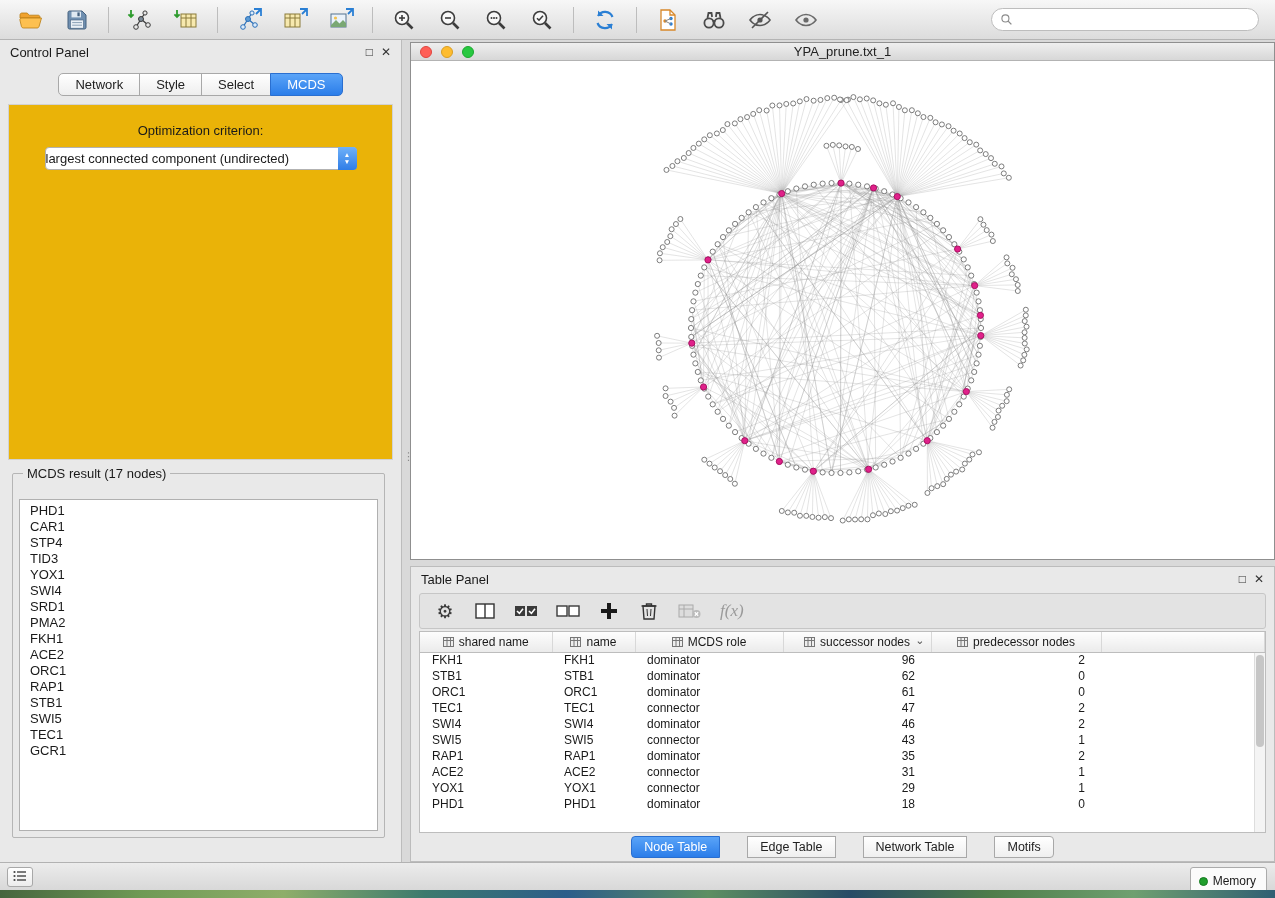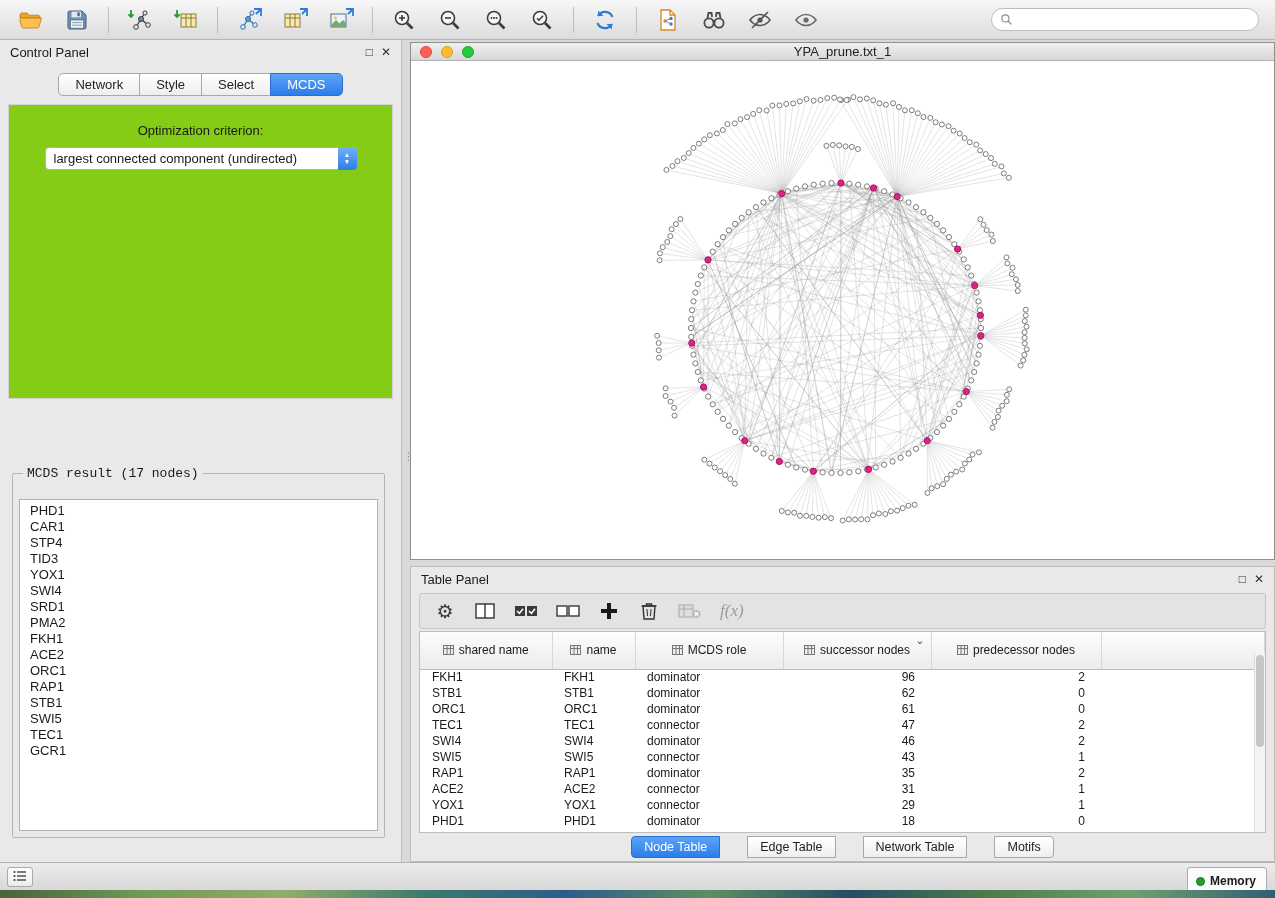--- a/index.html
+++ b/index.html
@@ -29,36 +29,36 @@
   .panel-title-row { height:24px; display:flex; align-items:center; padding:0 10px;
     font-size:13px; }
   .panel-btns { margin-left:auto; display:flex; gap:8px; color:#333; font-size:12px; }
   .panel-btns span { cursor:pointer; line-height:1; }
   .tabbar { display:flex; justify-content:center; margin-top:9px; }
   .ctab { font-size:13px; padding:3px 16px; background:linear-gradient(#ffffff,#eeeeee);
     border:1px solid #a8a8a8; margin-left:-1px; cursor:pointer; color:#222; }
   .ctab:first-child { border-radius:5px 0 0 5px; margin-left:0; }
   .ctab:last-child { border-radius:0 5px 5px 0; }
   .ctab.active { background:linear-gradient(#5aa4f8,#2b7de9); color:#fff; border-color:#2a6fd0; }
-  .mcds-top { margin:8px 8px 0 8px; background:#84cc16; border:1px solid #d2d2d2;
-    height:295px; padding-top:18px; }
+  .mcds-top { margin:8px 8px 0 8px; background:#eab308; border:1px solid #d2d2d2;
+    height:356px; padding-top:18px; }
   .opt-label { text-align:center; font-size:13px; margin-bottom:9px; }
   .combo { width:312px; height:23px; margin:0 auto; background:#fff; border:1px solid #b2b2b2;
     border-radius:4px; display:flex; align-items:center; font-size:13px; cursor:pointer; }
-  .combo .combo-text { flex:1; padding-left:8px; white-space:nowrap; overflow:hidden; }
+  .combo .combo-text { flex:1; white-space:nowrap; overflow:hidden; }
   .combo .combo-arrows { width:19px; height:23px; margin-right:-1px; border-radius:0 4px 4px 0;
     background:linear-gradient(#6fb1f9,#2f7de7); color:#fff; display:flex; flex-direction:column;
     align-items:center; justify-content:center; font-size:6.5px; line-height:6.5px; }
   .btn-row { display:flex; justify-content:center; gap:14px; margin-top:13px; }
   .pbtn { font-size:13px; padding:3px 15px; background:linear-gradient(#ffffff,#ececec);
     border:1px solid #9d9d9d; border-radius:4px; cursor:pointer; color:#111; }
   .pbtn.focused { box-shadow:0 0 0 3px rgba(58,142,245,.55); border-color:#4a8ff0; }
   .result-box { position:absolute; left:12px; right:16px; top:426px; bottom:24px;
     border:1px solid #b5b5b5; border-radius:2px; padding:4px 6px 6px 6px; }
-  .result-box legend { font-size:13px; padding:0 4px; margin-left:4px;font-family:Liberation Mono, monospace; }
+  .result-box legend { font-size:13px; padding:0 4px; margin-left:4px; }
   .result-list { position:absolute; left:6px; right:6px; top:18px; bottom:6px;
     background:#fff; border:1px solid #b0b0b0; overflow:hidden; padding:3px 0; }
   .result-item { font-size:13px; line-height:16px; padding-left:10px; cursor:default; }
 
   
   .vsplit { position:absolute; left:402px; top:0; width:8px; bottom:0; cursor:col-resize; }
   .vsplit::after { content:"⋮"; position:absolute; top:410px; left:1px; color:#8a8a8a; font-size:11px; }
   .hsplit { position:absolute; left:410px; right:0; top:520px; height:6px; cursor:row-resize; }
 
   
@@ -78,21 +78,21 @@
   .table-panel { position:absolute; left:0; right:0; top:526px; bottom:0;
     background:#e9e9e9; border:1px solid #bcbcbc; }
   .tp-toolbar { margin:2px 8px 0 8px; height:36px; background:#e3e3e3; border:1px solid #c6c6c6;
     border-radius:3px; display:flex; align-items:center; gap:18px; padding:0 14px; }
   .tico { display:flex; align-items:center; justify-content:center; cursor:pointer; min-width:22px; }
   .tico.gear { font-size:19px; color:#3a3a3a; }
   .tico.fx { font-family:"Liberation Serif", serif; font-style:italic; font-size:17px; color:#9a9a9a; }
   .table-wrap { position:absolute; left:8px; right:8px; top:64px; bottom:28px; background:#fff;
     border:1px solid #bdbdbd; overflow:hidden; }
   table.node-table { border-collapse:collapse; width:100%; table-layout:fixed; }
-  .node-table th { height:37px; font-size:12px; font-weight:normal; text-align:center;
+  .node-table th { height:20px; font-size:12px; font-weight:normal; text-align:center;
     background:linear-gradient(#fdfdfd,#ebebeb); border-right:1px solid #d8d8d8;
     border-bottom:1px solid #bdbdbd; position:relative; white-space:nowrap; cursor:pointer; }
   .node-table th .hgrid { margin-right:5px; vertical-align:-1px; }
   .node-table th .chev { position:absolute; right:6px; top:2px; color:#555; font-size:11px; }
   .node-table td { height:16px; font-size:12px; padding:0 0 0 12px; white-space:nowrap;
     overflow:hidden; }
   .node-table td.num { text-align:right; padding:0 16px 0 0; }
   .vscroll { position:absolute; right:0; top:21px; bottom:0; width:11px; background:#f4f4f4;
     border-left:1px solid #ddd; }
   .vscroll .thumb { position:absolute; left:1px; right:1px; top:2px; height:92px;
@@ -105,21 +105,21 @@
   .ttab.active { background:linear-gradient(#5aa4f8,#2b7de9); color:#fff; border-color:#2a6fd0; }
 
   
   .statusbar { position:absolute; left:0; right:0; bottom:8px; height:28px;
     background:linear-gradient(#ececec,#d8d8d8); border-top:1px solid #b2b2b2; }
   .sb-left { position:absolute; left:7px; top:4px; width:26px; height:20px;
     background:linear-gradient(#fff,#ececec); border:1px solid #a8a8a8; border-radius:3px;
     display:flex; align-items:center; justify-content:center; cursor:pointer; }
   .memory-btn { position:absolute; right:8px; top:4px; height:28px; padding:0 10px 0 8px;
     background:#fbfbfb; border:1px solid #ababab; border-radius:3px; display:flex;
-    align-items:center; gap:5px; font-size:12px; cursor:pointer;font-weight:bold; }
+    align-items:center; gap:5px; font-size:12px; cursor:pointer; }
   .memory-dot { width:9px; height:9px; border-radius:50%; background:#1f9e2c; border:1px solid #157a20; }
   .wallpaper { position:absolute; left:0; right:0; bottom:0; height:8px;
     background:linear-gradient(90deg,#46653e,#6f9a55,#8fae6a,#3c7a6e,#2c5d8a,#5d8f62,#274b66,#4e7d4a,#6fa070,#2f5f73); }
 </style>
 </head>
 <body>
 
 <div class="app">
 
   <div class="toolbar">

